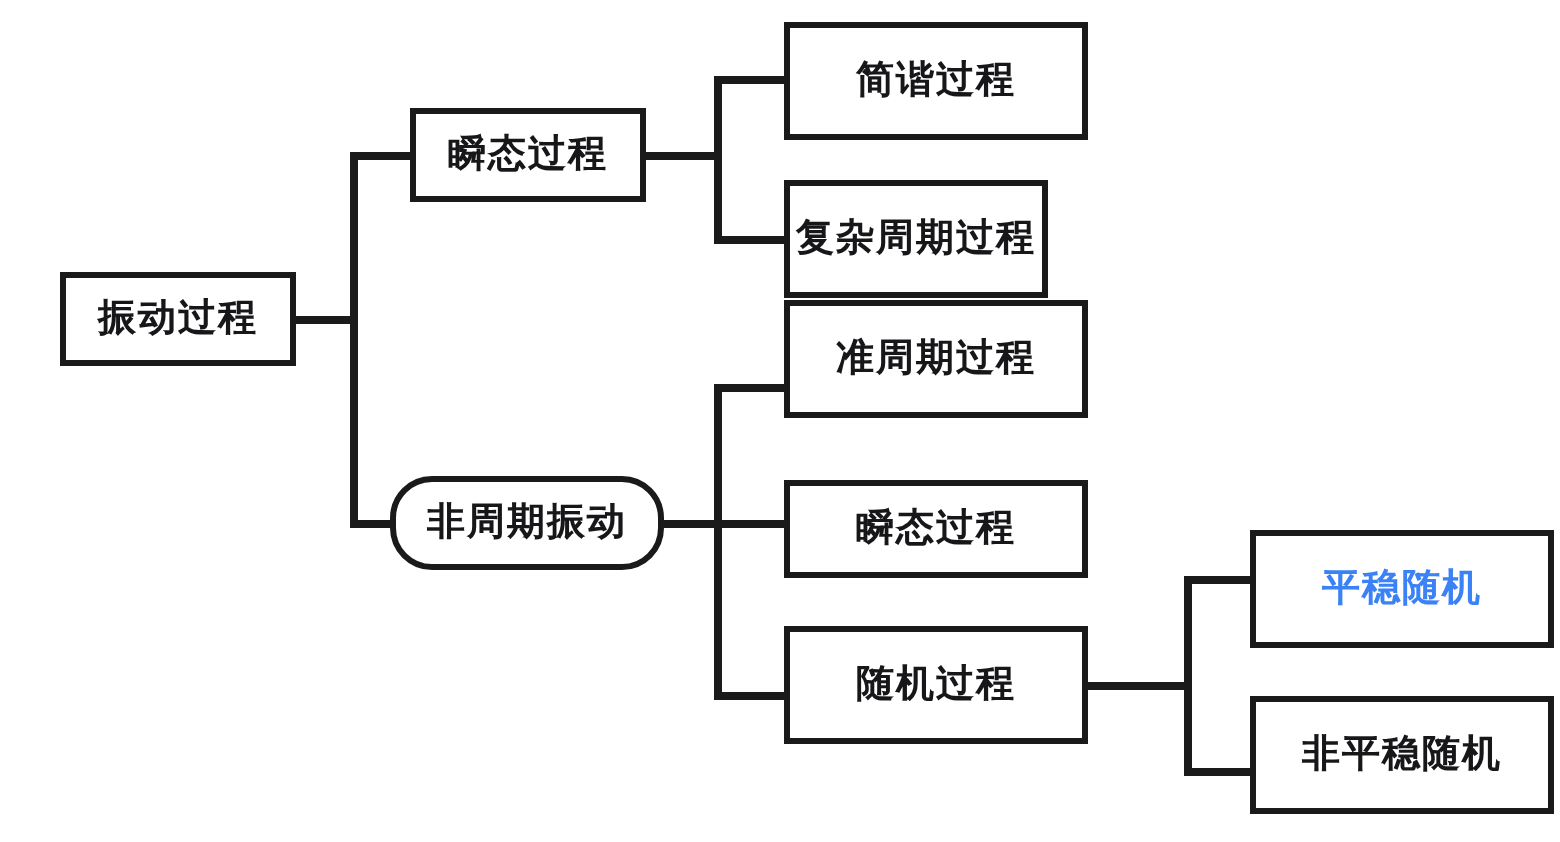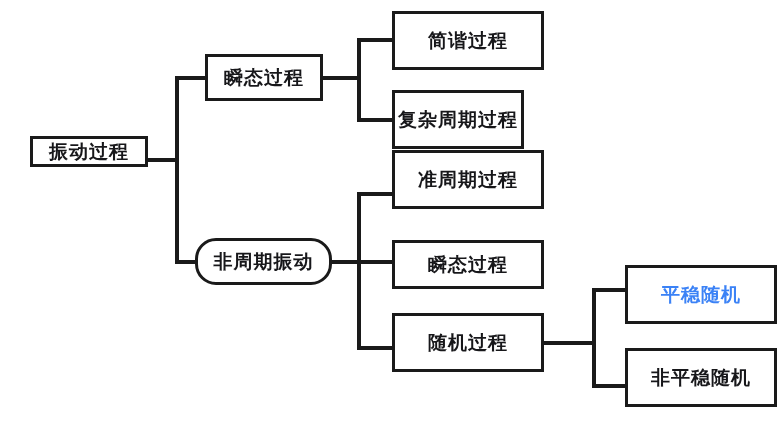--- a/index.html
+++ b/index.html
@@ -70,21 +70,21 @@
       <div class="connector-h" style="left: 357px; top: 192px; width: 37px;"></div>
       <div class="connector-h" style="left: 357px; top: 260px; width: 37px;"></div>
       <div class="connector-h" style="left: 357px; top: 346px; width: 37px;"></div>
       <div class="connector-h" style="left: 544px; top: 341px; width: 52px;"></div>
       <div class="connector-v" style="left: 592px; top: 288px; height: 100px;"></div>
       <div class="connector-h" style="left: 592px; top: 288px; width: 35px;"></div>
       <div class="connector-h" style="left: 592px; top: 384px; width: 35px;"></div>
     </div>
 
   <div id="node-layer">
-      <div class="node-box" style="left: 30px; top: 136px; width: 118px; height: 31px; border-color: rgb(26, 26, 26); background: rgb(255, 255, 255);">
+      <div class="node-box" style="left: 30px; top: 136px; width: 118px; height: 47px; border-color: rgb(26, 26, 26); background: rgb(255, 255, 255);">
         <span class="node-label" style="color: rgb(23, 23, 26);">振动过程</span>
       </div>
       <div class="node-box" style="left: 205px; top: 54px; width: 118px; height: 47px; border-color: rgb(26, 26, 26); background: rgb(255, 255, 255);">
         <span class="node-label" style="color: rgb(23, 23, 26);">瞬态过程</span>
       </div>
       <div class="node-box" style="left: 195px; top: 238px; width: 137px; height: 47px; border-color: rgb(26, 26, 26); background: rgb(255, 255, 255); border-radius: 21px;">
         <span class="node-label" style="color: rgb(23, 23, 26);">非周期振动</span>
       </div>
       <div class="node-box" style="left: 392px; top: 11px; width: 152px; height: 59px; border-color: rgb(26, 26, 26); background: rgb(255, 255, 255);">
         <span class="node-label" style="color: rgb(23, 23, 26);">简谐过程</span>

